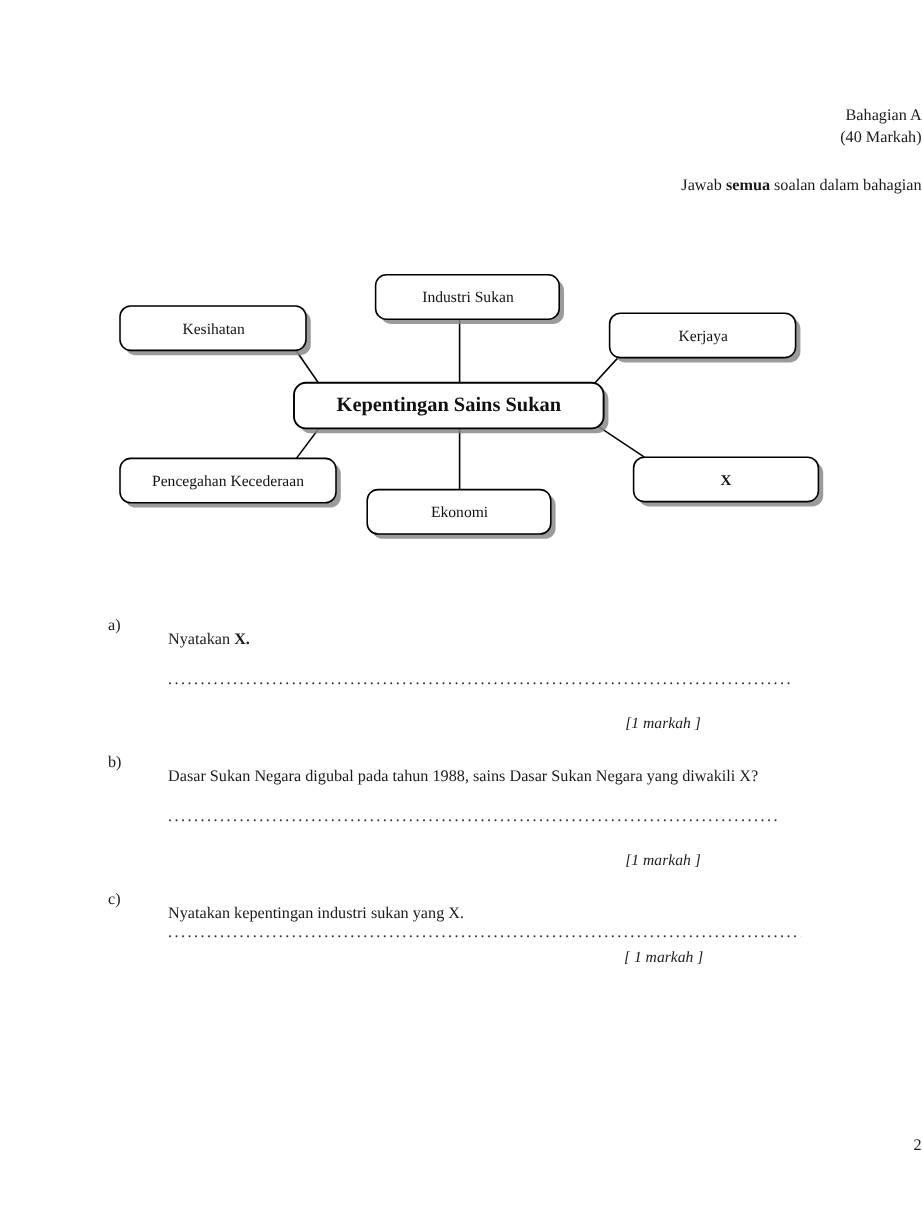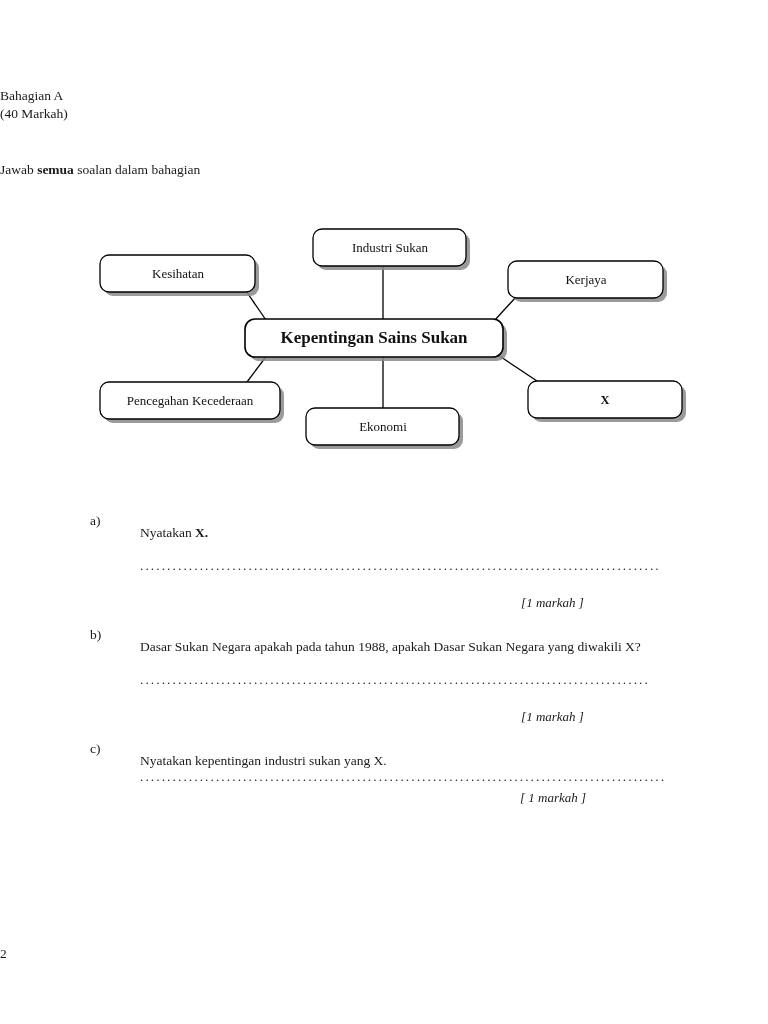--- a/index.html
+++ b/index.html
@@ -21,27 +21,27 @@
     inset: 0;
     width: 768px;
     height: 1024px;
   }
 
   
   .centered {
     position: absolute;
     left: 0;
     width: 768px;
-    text-align: left;
+    text-align: right;
     font-size: 13.5px;
     line-height: 1.2;
   }
   #hdr-bahagian { top: 88px; }
   #hdr-markah   { top: 106px; }
-  #hdr-jawab    { top: 162px; }
+  #hdr-jawab    { top: 146px; }
   #rajah-caption{ top: 481px; }
   #page-number  { top: 946px; }
 
   .bold { font-weight: bold; }
 
   
   #q-stem {
     position: absolute;
     left: 90px;
     top: 175px;
@@ -213,21 +213,21 @@
 
   <div class="qrow" id="qa">
     <span class="qlabel">a)</span>
     <span class="qtext"><span>Nyatakan </span><span class="bold">X.</span></span>
   </div>
   <div class="dots" id="dots-a">................................................................................................................................................................</div>
   <div class="markah" id="markah-a">[1 markah ]</div>
 
   <div class="qrow" id="qb">
     <span class="qlabel">b)</span>
-    <span class="qtext">Dasar Sukan Negara apakah pada tahun 1988, apakah Dasar Sukan Negara yang diwakili X?</span>
+    <span class="qtext">Dasar Sukan Negara digubal pada tahun 1988, sains Dasar Sukan Negara yang diwakili X?</span>
   </div>
   <div class="dots" id="dots-b">................................................................................................................................................................</div>
   <div class="markah" id="markah-b">[1 markah ]</div>
 
   <div class="qrow" id="qc">
     <span class="qlabel">c)</span>
     <span class="qtext">Nyatakan kepentingan industri sukan yang X.</span>
   </div>
   <div class="dots" id="dots-c">................................................................................................................................................................</div>
   <div class="markah" id="markah-c">[ 1 markah ]</div>

